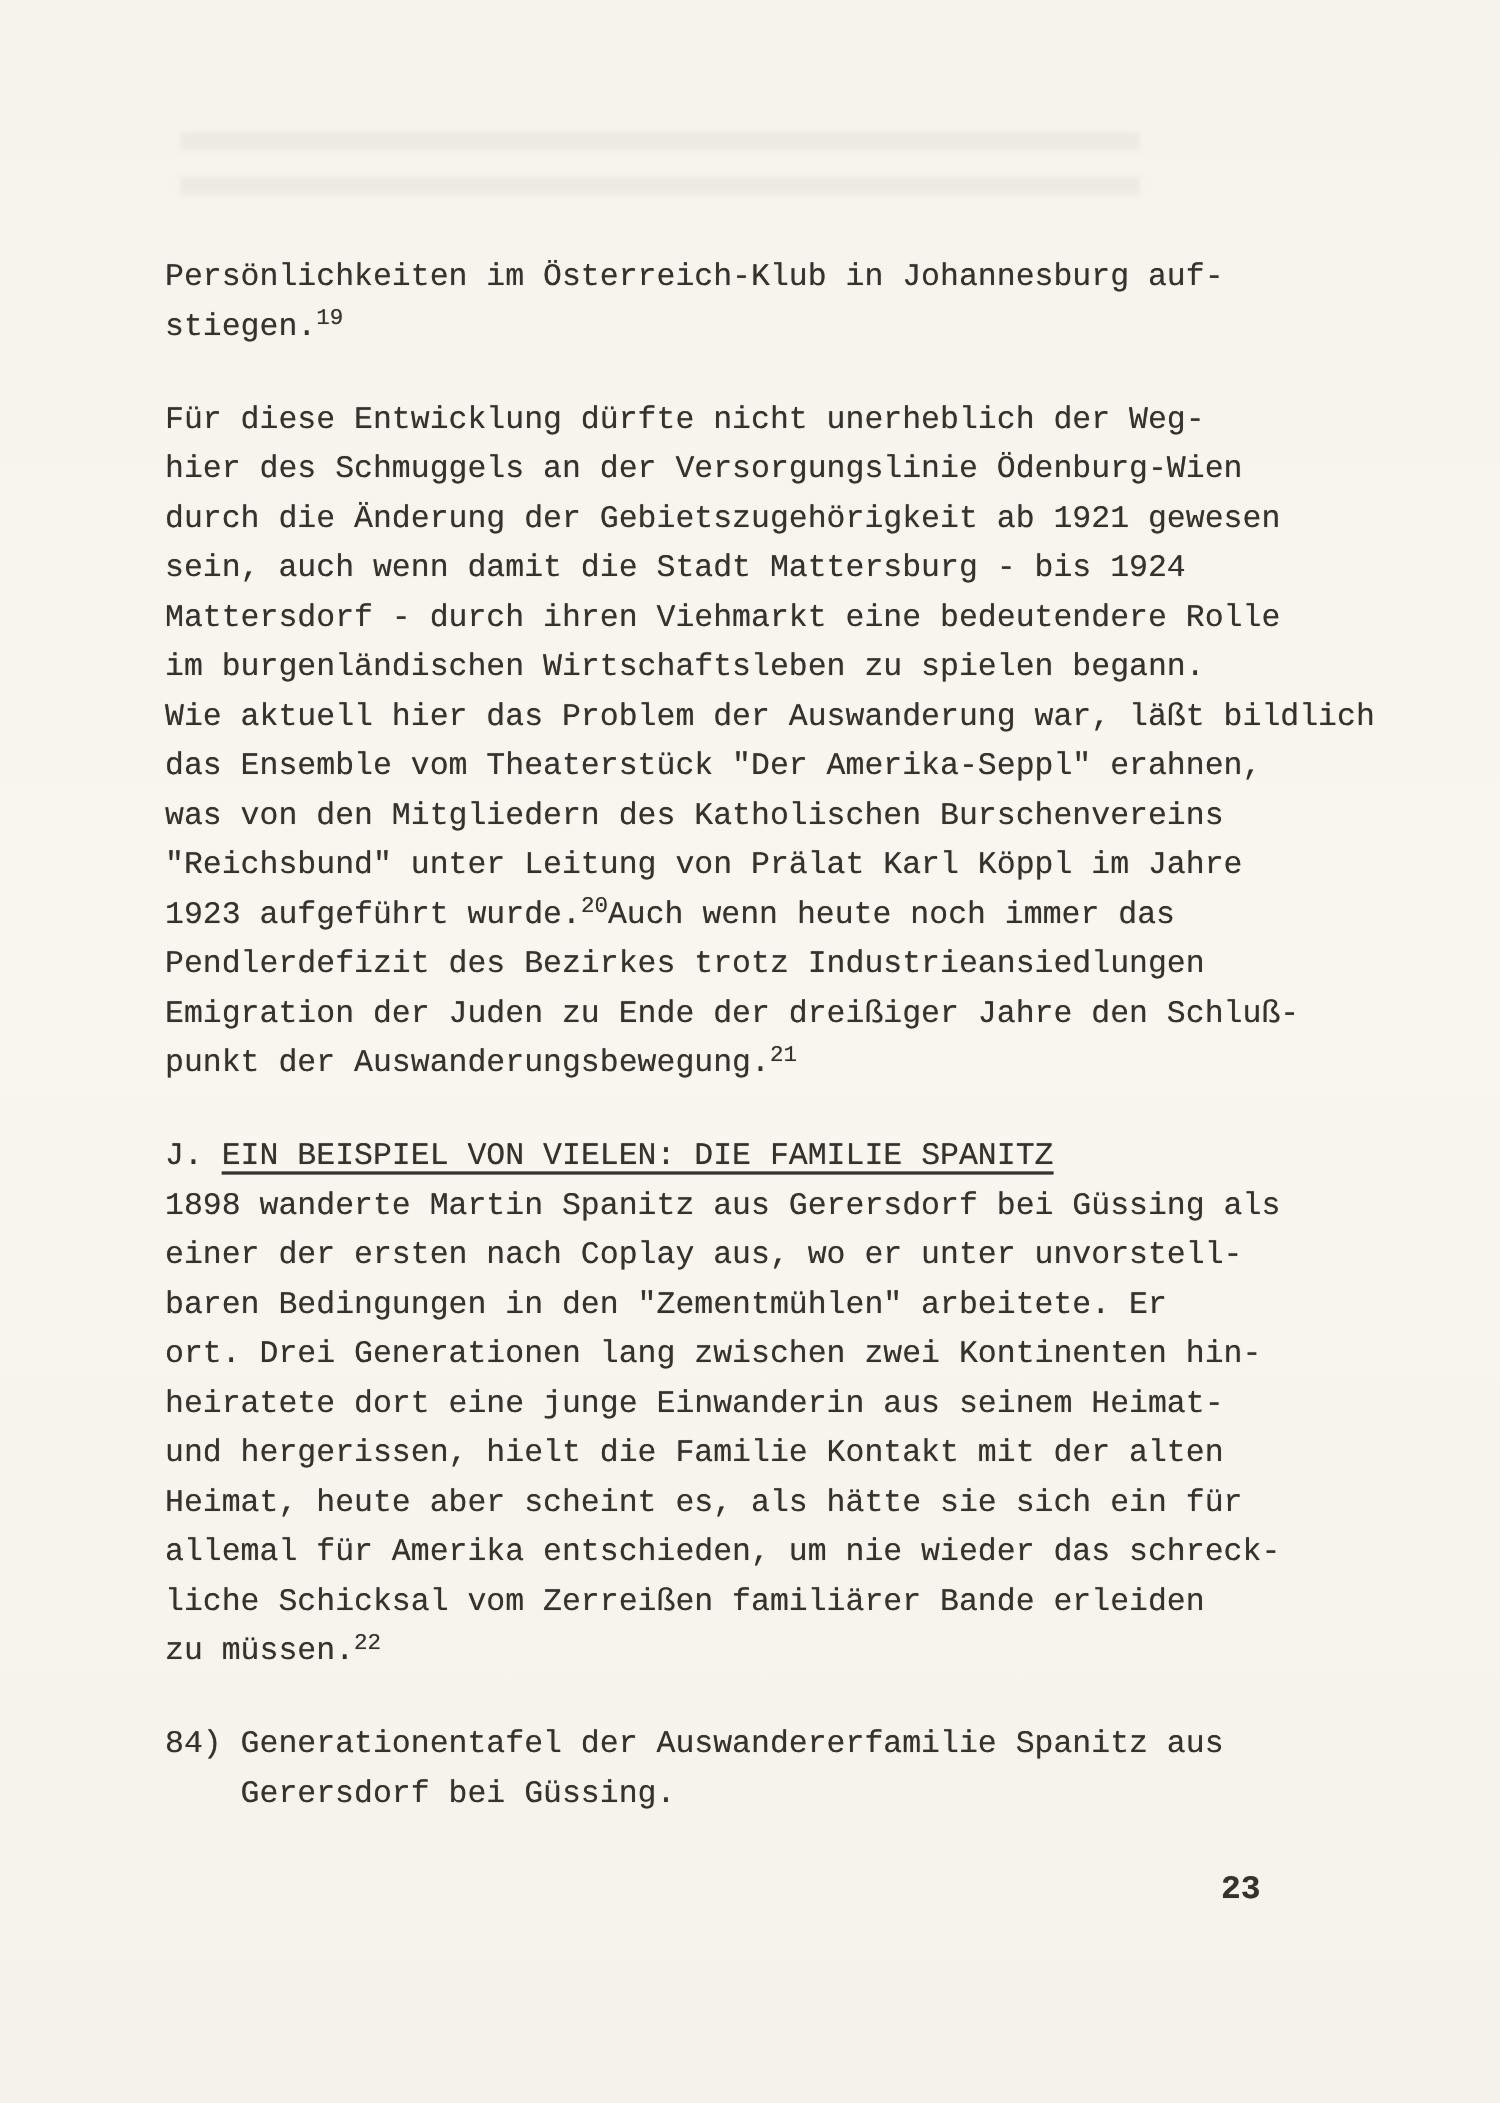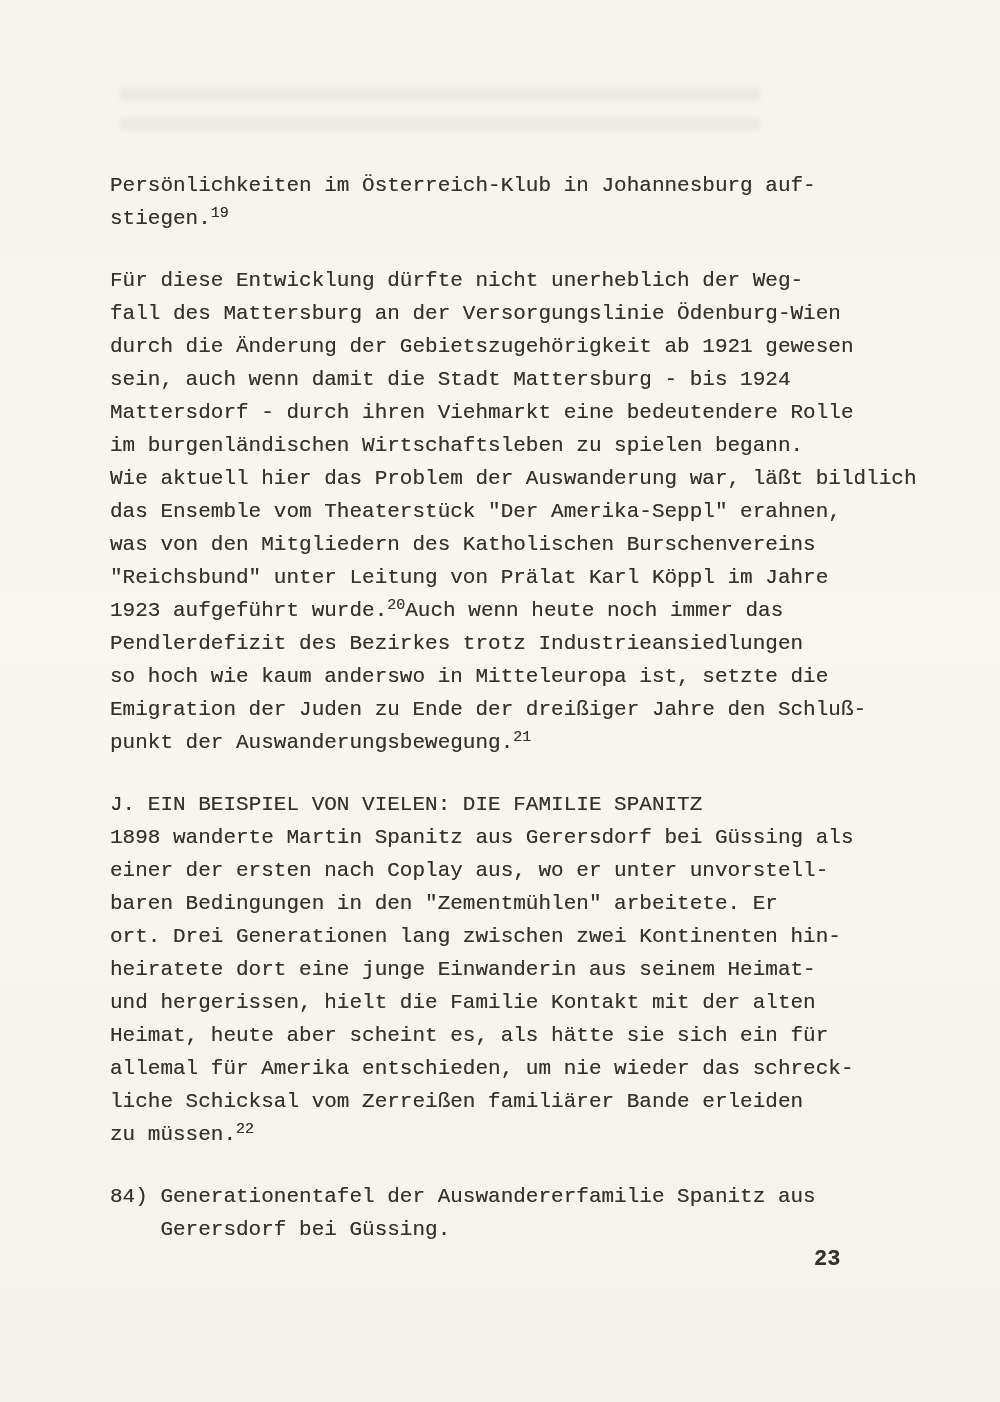--- a/index.html
+++ b/index.html
@@ -40,20 +40,21 @@
   }
   .line { white-space: pre; min-height: 33px; }
   .indent { padding-left: 4ch; }
   sup.fn {
     font-size: 15px;
     line-height: 0;
     vertical-align: 7px;
     letter-spacing: 0;
   }
   .u {
+    text-decoration: underline;
     text-decoration-thickness: 2px;
     text-underline-offset: 5px;
   }
   .block.paragraph { margin-bottom: 29px; }
   .block.heading   { margin-bottom: 0; }
   .block.list-item { margin-top: 4px; }
   .page-number {
     position: absolute;
     left: 814px;
     top: 1247px;
@@ -68,32 +69,31 @@
 
 <div class="page">
   <div class="smudge"></div>
   <div class="doc">
       <div class="block paragraph">
         <div class="line"><span>Persönlichkeiten im Österreich-Klub in Johannesburg auf-</span></div>
         <div class="line"><span>stiegen.</span><sup class="fn">19</sup></div>
       </div>
       <div class="block paragraph">
         <div class="line"><span>Für diese Entwicklung dürfte nicht unerheblich der Weg-</span></div>
-        <div class="line"><span>fall des Mattersburg an der Versorgungslinie Ödenburg-Wien</span></div>
+        <div class="line"><span>hier des Schmuggels an der Versorgungslinie Ödenburg-Wien</span></div>
         <div class="line"><span>durch die Änderung der Gebietszugehörigkeit ab 1921 gewesen</span></div>
         <div class="line"><span>sein, auch wenn damit die Stadt Mattersburg - bis 1924</span></div>
         <div class="line"><span>Mattersdorf - durch ihren Viehmarkt eine bedeutendere Rolle</span></div>
         <div class="line"><span>im burgenländischen Wirtschaftsleben zu spielen begann.</span></div>
         <div class="line"><span>Wie aktuell hier das Problem der Auswanderung war, läßt bildlich</span></div>
         <div class="line"><span>das Ensemble vom Theaterstück "Der Amerika-Seppl" erahnen,</span></div>
         <div class="line"><span>was von den Mitgliedern des Katholischen Burschenvereins</span></div>
         <div class="line"><span>"Reichsbund" unter Leitung von Prälat Karl Köppl im Jahre</span></div>
         <div class="line"><span>1923 aufgeführt wurde.</span><sup class="fn">20</sup><span>Auch wenn heute noch immer das</span></div>
         <div class="line"><span>Pendlerdefizit des Bezirkes trotz Industrieansiedlungen</span></div>
-        <div class="line"><span>so hoch wie kaum anderswo in Mitteleuropa ist, setzte die</span></div>
         <div class="line"><span>Emigration der Juden zu Ende der dreißiger Jahre den Schluß-</span></div>
         <div class="line"><span>punkt der Auswanderungsbewegung.</span><sup class="fn">21</sup></div>
       </div>
       <div class="block heading">
         <div class="line"><span>J. </span><span class="u">EIN BEISPIEL VON VIELEN: DIE FAMILIE SPANITZ</span></div>
       </div>
       <div class="block paragraph">
         <div class="line"><span>1898 wanderte Martin Spanitz aus Gerersdorf bei Güssing als</span></div>
         <div class="line"><span>einer der ersten nach Coplay aus, wo er unter unvorstell-</span></div>
         <div class="line"><span>baren Bedingungen in den "Zementmühlen" arbeitete. Er</span></div>

